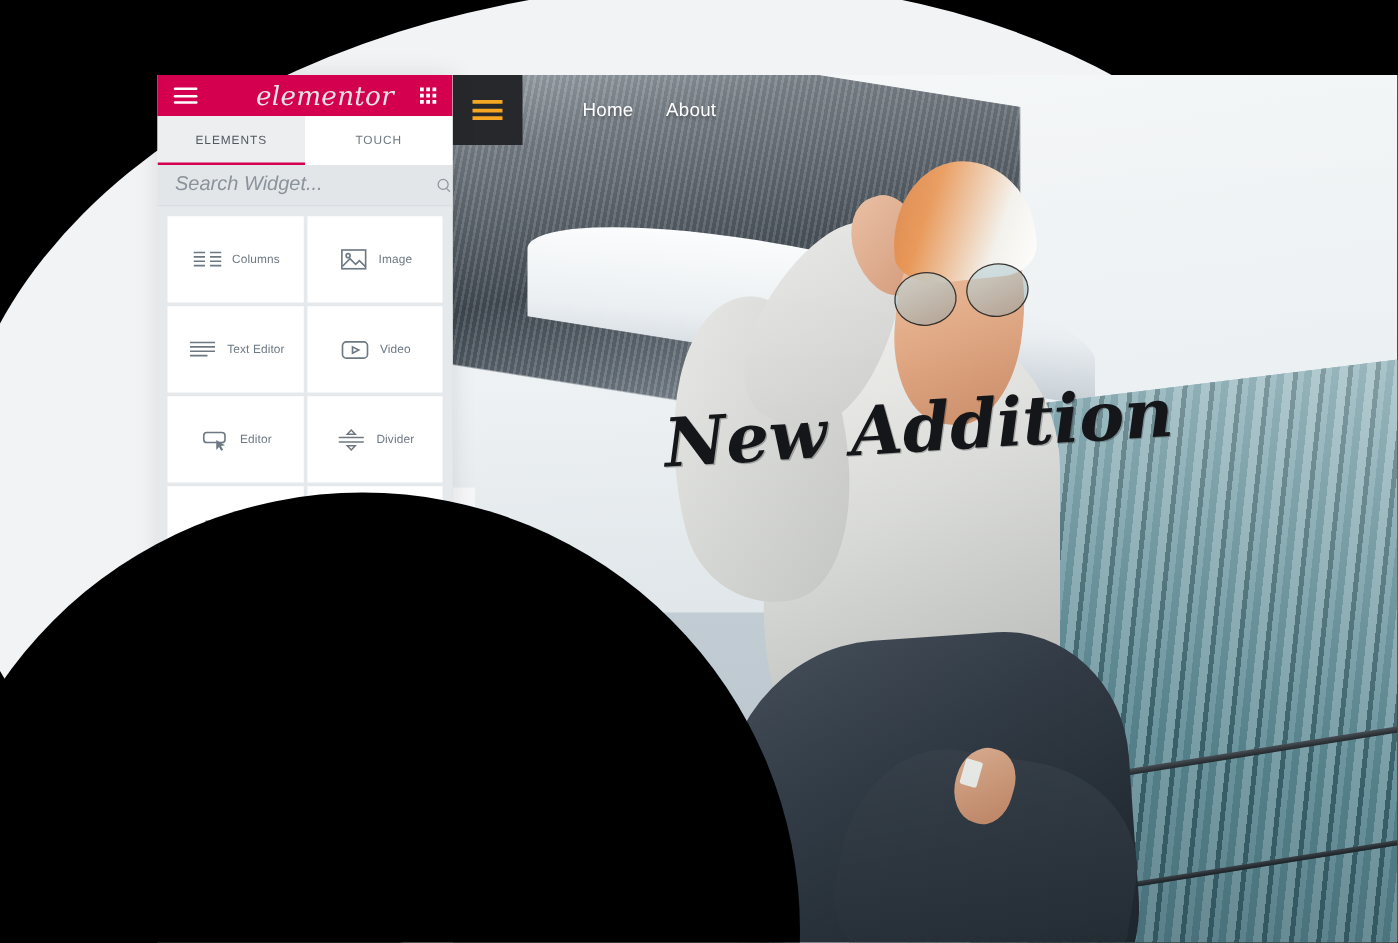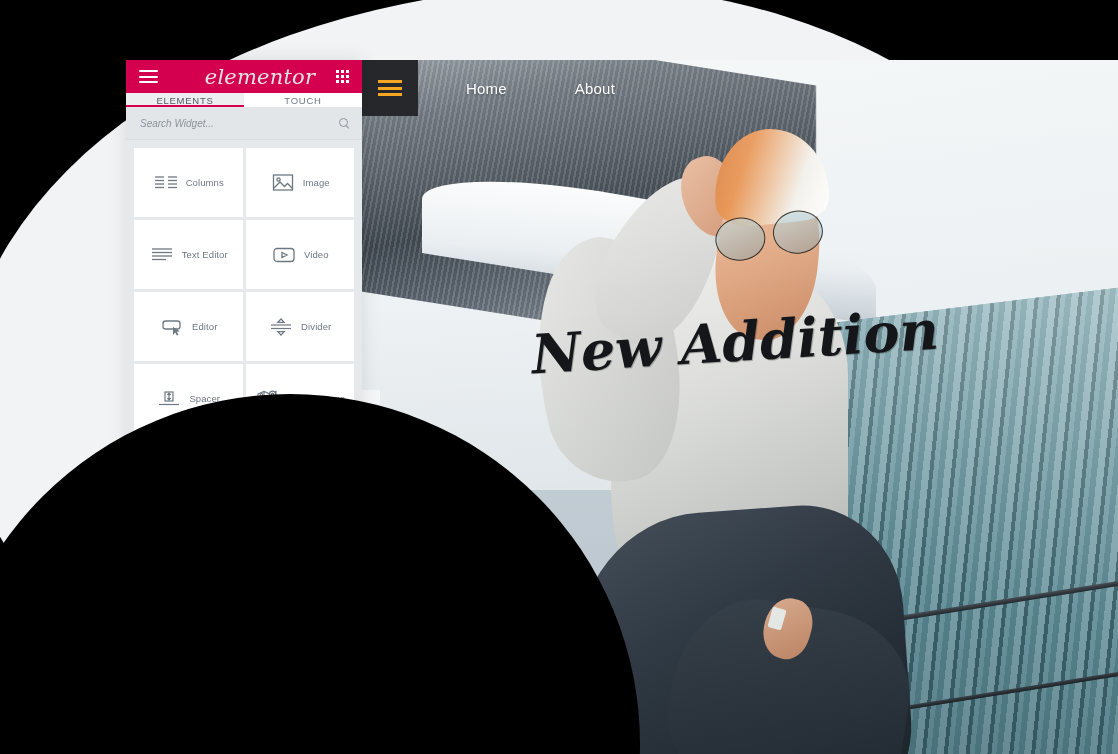--- a/index.html
+++ b/index.html
@@ -43,40 +43,40 @@
   .hamburger-el{width:19px;height:13px;display:flex;flex-direction:column;justify-content:space-between;}
   .hamburger-el i{display:block;height:2px;background:#fff;border-radius:1px;}
   #panel-logo{
     color:#e5e5e5;font-family:"DejaVu Serif",serif;font-style:italic;
     font-size:21px;letter-spacing:.2px;font-weight:400;margin-left:26px;
   }
   .grid-dots{display:grid;grid-template-columns:repeat(3,3px);grid-template-rows:repeat(3,3px);gap:2px;}
   .grid-dots i{display:block;width:3px;height:3px;background:#fff;}
 
   
-  #panel-tabs{display:flex;height:14px;background:#fff;}
+  #panel-tabs{display:flex;height:39px;background:#fff;}
   .ptab{
     flex:1;display:flex;align-items:center;justify-content:center;
     font-size:9.5px;letter-spacing:.75px;color:#6d7882;
     background:#fff;position:relative;
   }
   .ptab.active{background:#eceef0;color:#51585f;}
   .ptab.active:after{
     content:"";position:absolute;left:0;right:0;bottom:0;height:2px;background:#d4004f;
   }
 
   
   #panel-search{
     height:32px;background:#e3e6e9;display:flex;align-items:center;
     padding:0 12px;border-bottom:1px solid #dadee2;
   }
   #panel-search input{
     flex:1;border:0;background:transparent;outline:none;
     font-family:"Liberation Sans",sans-serif;
-    font-size:10px;font-style:italic;color:#7d868e;
+    font-size:16px;font-style:italic;color:#7d868e;
   }
   #panel-search input::placeholder{color:#8a939b;font-style:italic;}
   .search-ic{width:11px;height:11px;position:relative;flex:0 0 auto;}
   .search-ic:before{content:"";position:absolute;left:0;top:0;width:7px;height:7px;border:1.2px solid #8d959c;border-radius:50%;}
   .search-ic:after{content:"";position:absolute;left:7px;top:7.5px;width:4px;height:1.2px;background:#8d959c;transform:rotate(45deg);transform-origin:left center;}
 
   
   #widgets{padding:8px 8px 0 8px;}
   .wgrid{display:grid;grid-template-columns:1fr 1fr;gap:3px;}
   .wcell{
@@ -232,21 +232,21 @@
   #site-nav{
     position:absolute;left:0;top:0;right:0;height:56px;
     display:flex;align-items:stretch;
   }
   #nav-burger{
     width:56px;height:56px;background:#26282c;
     display:flex;align-items:center;justify-content:center;flex:0 0 auto;
   }
   .hamburger-site{width:24px;height:16px;display:flex;flex-direction:column;justify-content:space-between;}
   .hamburger-site i{display:block;height:3px;background:#f5a623;}
-  #nav-links{display:flex;align-items:center;gap:68px;padding-left:48px;}
+  #nav-links{display:flex;align-items:center;gap:26px;padding-left:48px;}
   #nav-links a{
     color:#ffffff;font-size:15px;text-decoration:none;letter-spacing:.2px;
     text-shadow:0 1px 3px rgba(0,0,0,.35);
   }
 
   
   #hero{
     position:absolute;left:0;right:0;top:255px;text-align:center;
   }
   #hero-script{

